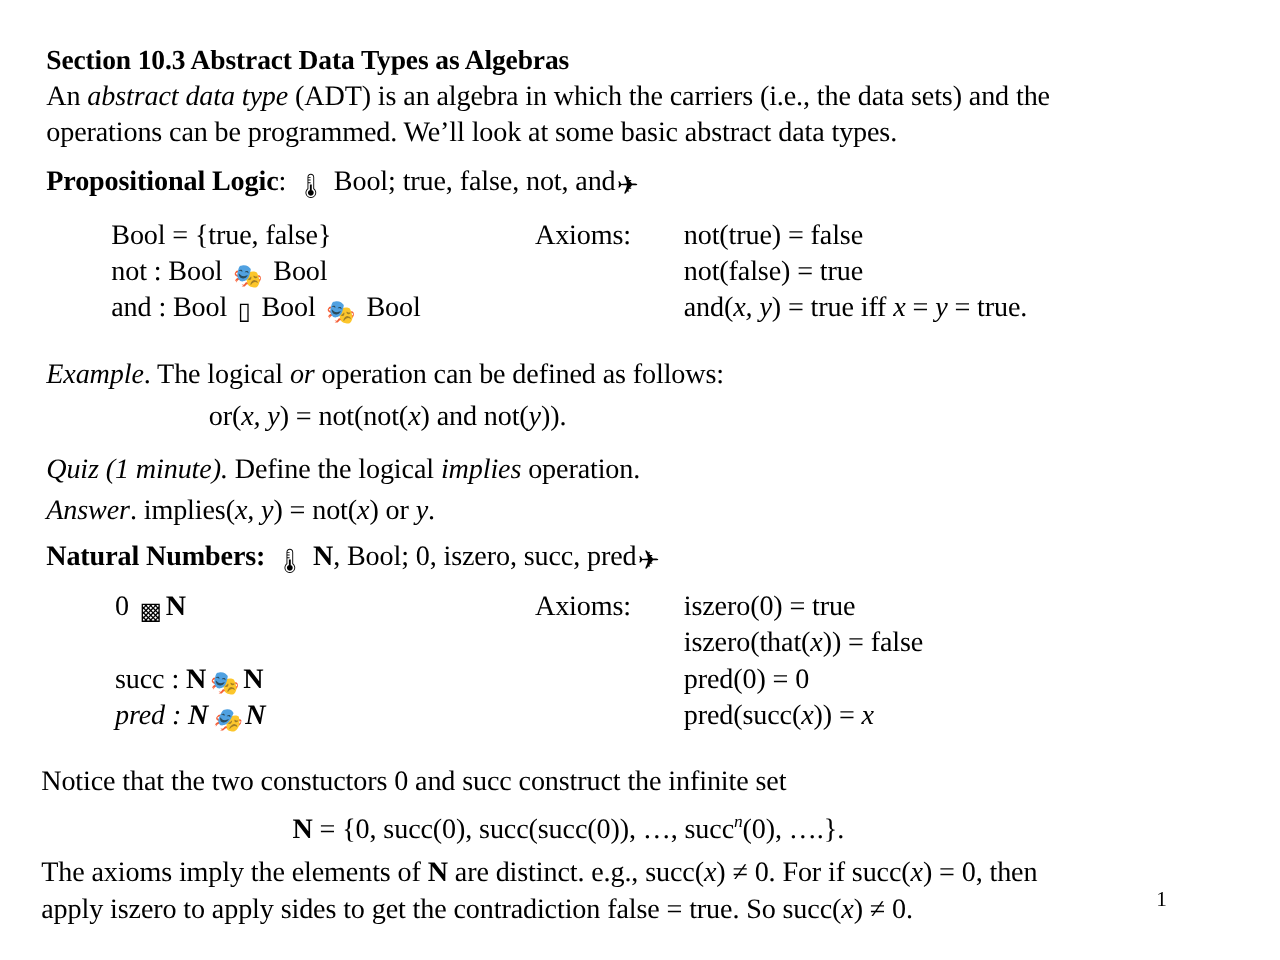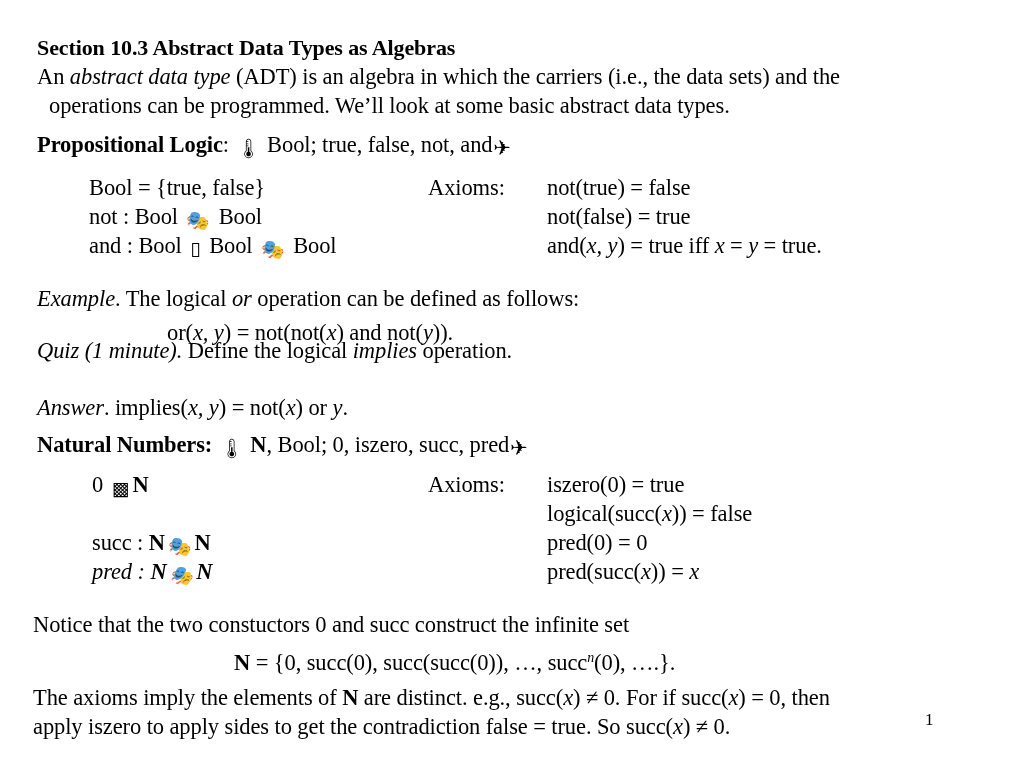--- a/index.html
+++ b/index.html
@@ -55,21 +55,21 @@
 </head>
 <body>
 
 <div id="slide">
 
   <div class="blk ln b" style="left:37px; top:33px; font-size:22px;">Section 10.3 Abstract Data Types as Algebras</div>
 
   <div class="blk ln" style="left:37px; top:62px;">
     <span>An </span><span class="i">abstract data type</span><span> (ADT) is an algebra in which the carriers (i.e., the data sets) and the</span>
   </div>
-  <div class="blk ln" style="left:37px; top:91px;margin-left:12px;">operations can be programmed. We’ll look at some basic abstract data types.</div>
+  <div class="blk ln" style="left:37px; top:91px;">operations can be programmed. We’ll look at some basic abstract data types.</div>
 
   <div class="blk ln" style="left:37px; top:130px;">
     <span class="b">Propositional Logic</span><span>:</span>
     <span class="wd wd-thermo">🌡</span><span> Bool; true, false, not, and</span><span class="wd wd-plane">✈</span>
   </div>
 
   <div class="blk ln" style="left:89px; top:173px;text-align:right;">Bool = {true, false}</div>
 
   <div class="blk ln" style="left:89px; top:202px;">
     <span>not : Bool </span><span class="wd wd-masks">🎭</span><span> Bool</span>
@@ -87,21 +87,21 @@
   <div class="blk ln" style="left:547px; top:202px;">not(false) = true</div>
 
   <div class="blk ln" style="left:37px; top:284px;">
     <span class="i">Example</span><span>. The logical </span><span class="i">or</span><span> operation can be defined as follows:</span>
   </div>
 
   <div class="blk ln" style="left:167px; top:318px;">
     <span>or(</span><span class="i">x, y</span><span>) = not(not(</span><span class="i">x</span><span>) and not(</span><span class="i">y</span><span>)).</span>
   </div>
 
-  <div class="blk ln" style="left:37px; top:336px;">
+  <div class="blk ln" style="left:37px; top:360px;">
     <span class="i">Quiz (1 minute).</span><span> Define the logical </span><span class="i">implies</span><span> operation.</span>
   </div>
 
   <div class="blk ln" style="left:37px; top:393px;">
     <span class="i">Answer</span><span>. implies(</span><span class="i">x, y</span><span>) = not(</span><span class="i">x</span><span>) or </span><span class="i">y</span><span>.</span>
   </div>
 
   <div class="blk ln" style="left:37px; top:430px;">
     <span class="b">Natural Numbers:</span>
     <span class="wd wd-thermo">🌡</span>
@@ -118,21 +118,21 @@
   </div>
 
   <div class="blk ln" style="left:92px; top:557px;font-style:italic;">
     <span>pred : </span><span class="b">N</span><span class="wd wd-masks">🎭</span><span class="b">N</span>
   </div>
 
   <div class="blk ln" style="left:428px; top:470px;">Axioms:</div>
   <div class="blk ln" style="left:547px; top:470px;">iszero(0) = true</div>
 
   <div class="blk ln" style="left:547px; top:499px;">
-    <span>logical(succ(</span><span class="i">x</span><span>)) = false</span>
+    <span>iszero(that(</span><span class="i">x</span><span>)) = false</span>
   </div>
 
   <div class="blk ln" style="left:547px; top:528px;">pred(0) = 0</div>
 
   <div class="blk ln" style="left:547px; top:557px;">
     <span>pred(succ(</span><span class="i">x</span><span>)) = </span><span class="i">x</span>
   </div>
 
   <div class="blk ln" style="left:33px; top:610px;">Notice that the two constuctors 0 and succ construct the infinite set</div>
 

